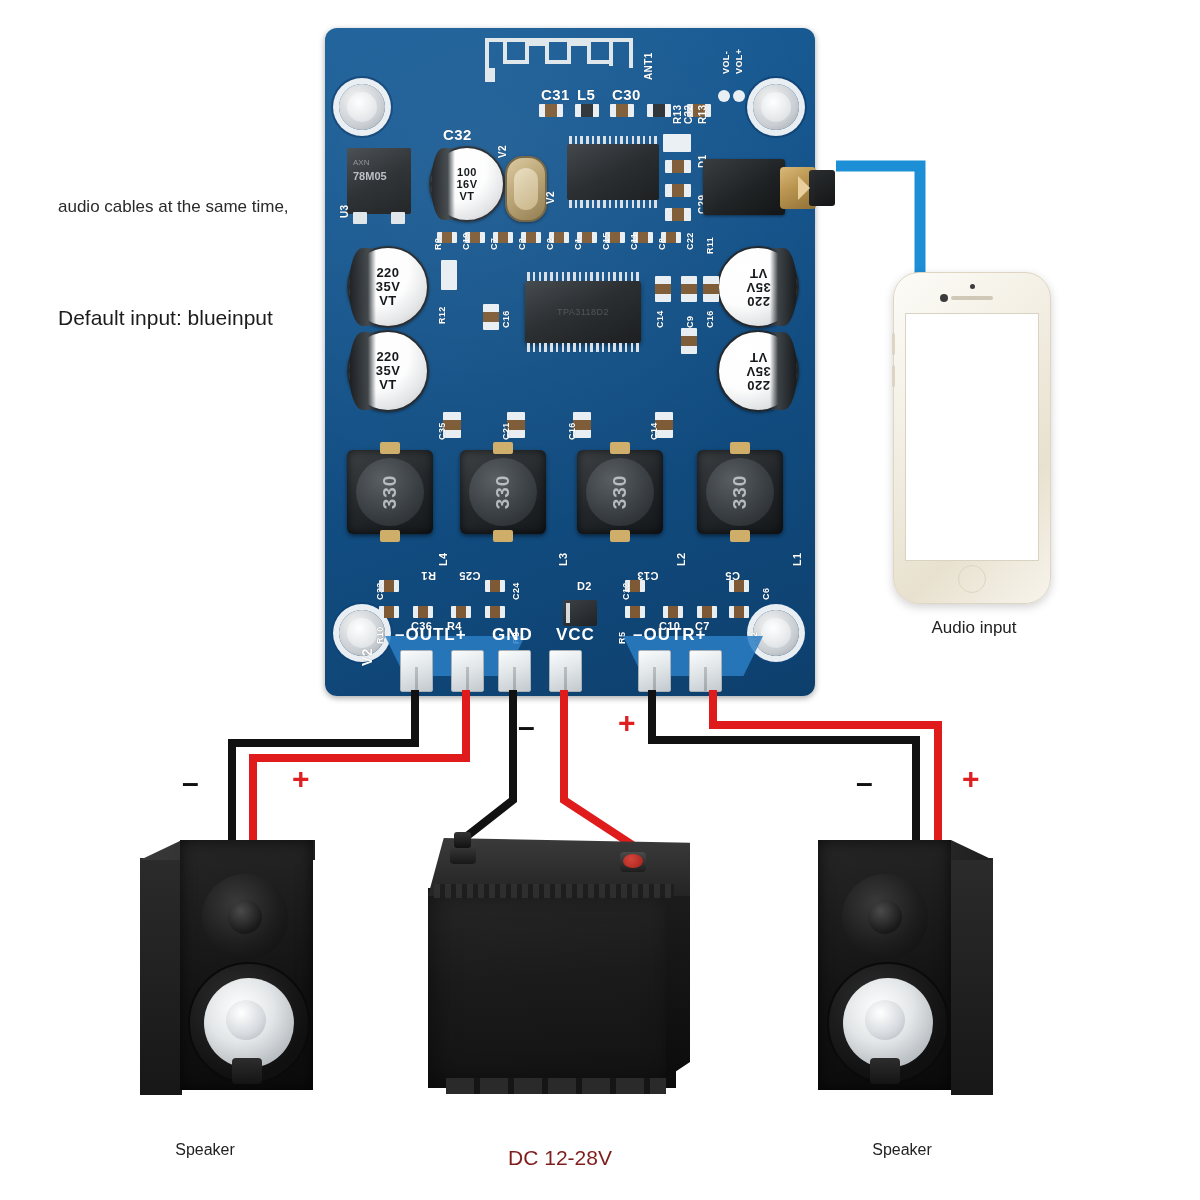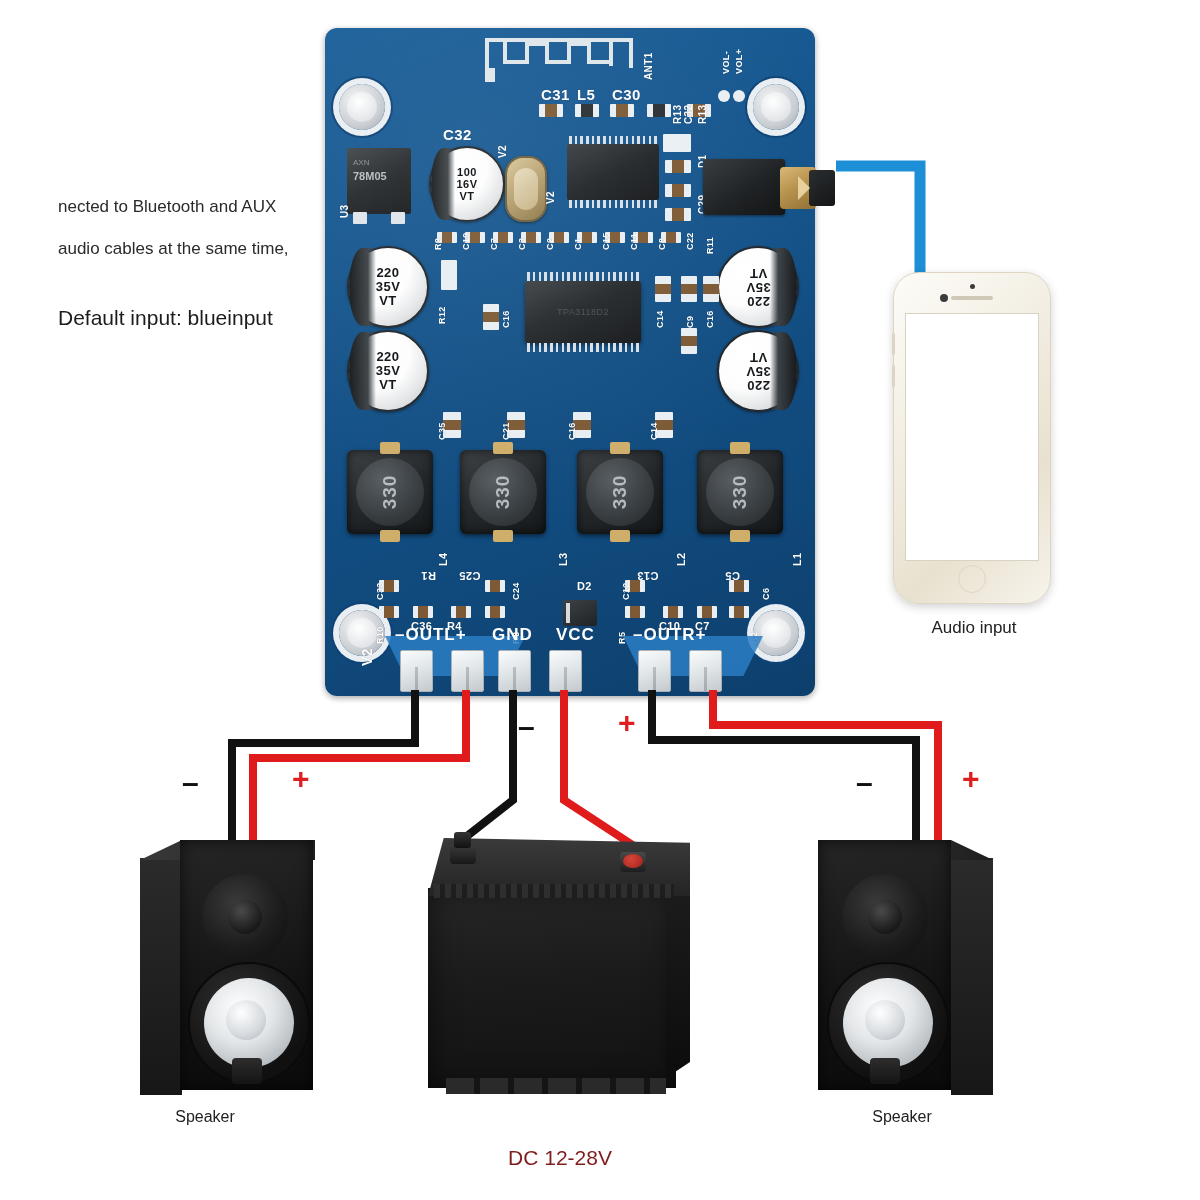--- a/index.html
+++ b/index.html
@@ -169,21 +169,21 @@
     background:radial-gradient(circle at 38% 32%,#4a4a4a,#191919 70%);}
   .woofer{position:absolute;width:118px;height:118px;border-radius:50%;
     background:radial-gradient(circle at 38% 32%,#2e2e2e,#101010 70%);
     border:2px solid #0a0a0a;}
   .woofer .cone{position:absolute;left:14px;top:14px;right:14px;bottom:14px;border-radius:50%;
     background:radial-gradient(circle at 40% 34%,#ffffff,#e3e6e8 42%,#b9bec2 75%,#9aa0a5 100%);}
   .woofer .dome{position:absolute;left:36px;top:36px;width:40px;height:40px;border-radius:50%;
     background:radial-gradient(circle at 38% 32%,#ffffff,#d6dade 60%,#aeb4b8);}
   .spk-port{position:absolute;width:30px;height:26px;border-radius:4px;
     background:linear-gradient(180deg,#2d2d2d,#141414);}
-  .spk-label{position:absolute;font-size:16px;color:#222;text-align:center;width:160px;}
+  .spk-label{position:absolute;font-size:16px;color:#222;text-align:center;width:160px;margin-top:33px;}
 
   
   #battery{position:absolute;left:428px;top:838px;width:262px;height:262px;}
   #bat-top{position:absolute;left:0;top:0;width:262px;height:58px;
     background:linear-gradient(180deg,#3a3a3a,#242424);
     clip-path:polygon(6% 0,100% 8%,100% 100%,0 100%);}
   #bat-body{position:absolute;left:0;top:50px;width:248px;height:200px;
     background:linear-gradient(175deg,#272727 0%,#1b1b1b 45%,#121212 100%);
     box-shadow:inset 0 0 30px rgba(0,0,0,.6);}
   #bat-right{position:absolute;left:238px;top:40px;width:24px;height:200px;
@@ -208,21 +208,20 @@
   .pol{position:absolute;font-size:30px;font-weight:bold;line-height:1;}
   .pol.minus{color:#111;}
   .pol.plus{color:#e02020;}
 </style>
 </head>
 <body>
 
 <div class="stage">
 
   <div id="note-block">
-    <div class="nline">nected to Bluetooth and AUX</div>
     <div class="nline">audio cables at the same time,</div>
   </div>
   <div id="note-default">Default input: blueinput</div>
 
   <div id="pcb">
 
     <div class="hole" style="left:14px;top:56px;"></div>
     <div class="hole" style="left:428px;top:56px;"></div>
     <div class="hole" style="left:14px;top:582px;"></div>
     <div class="hole" style="left:428px;top:582px;"></div>

